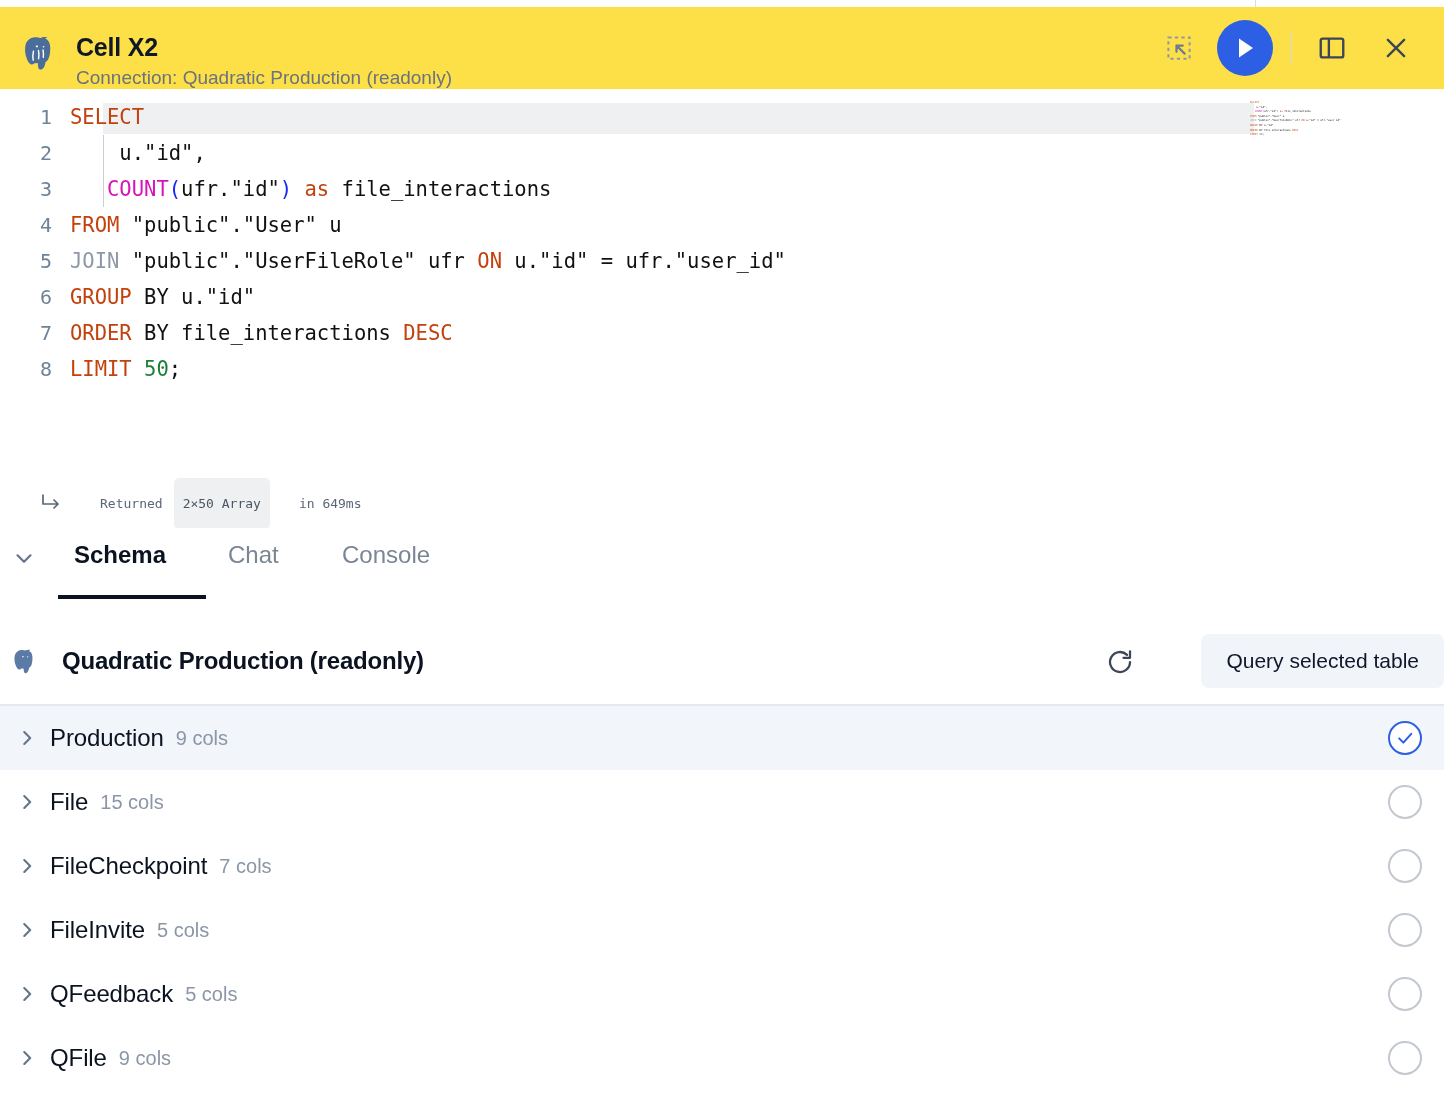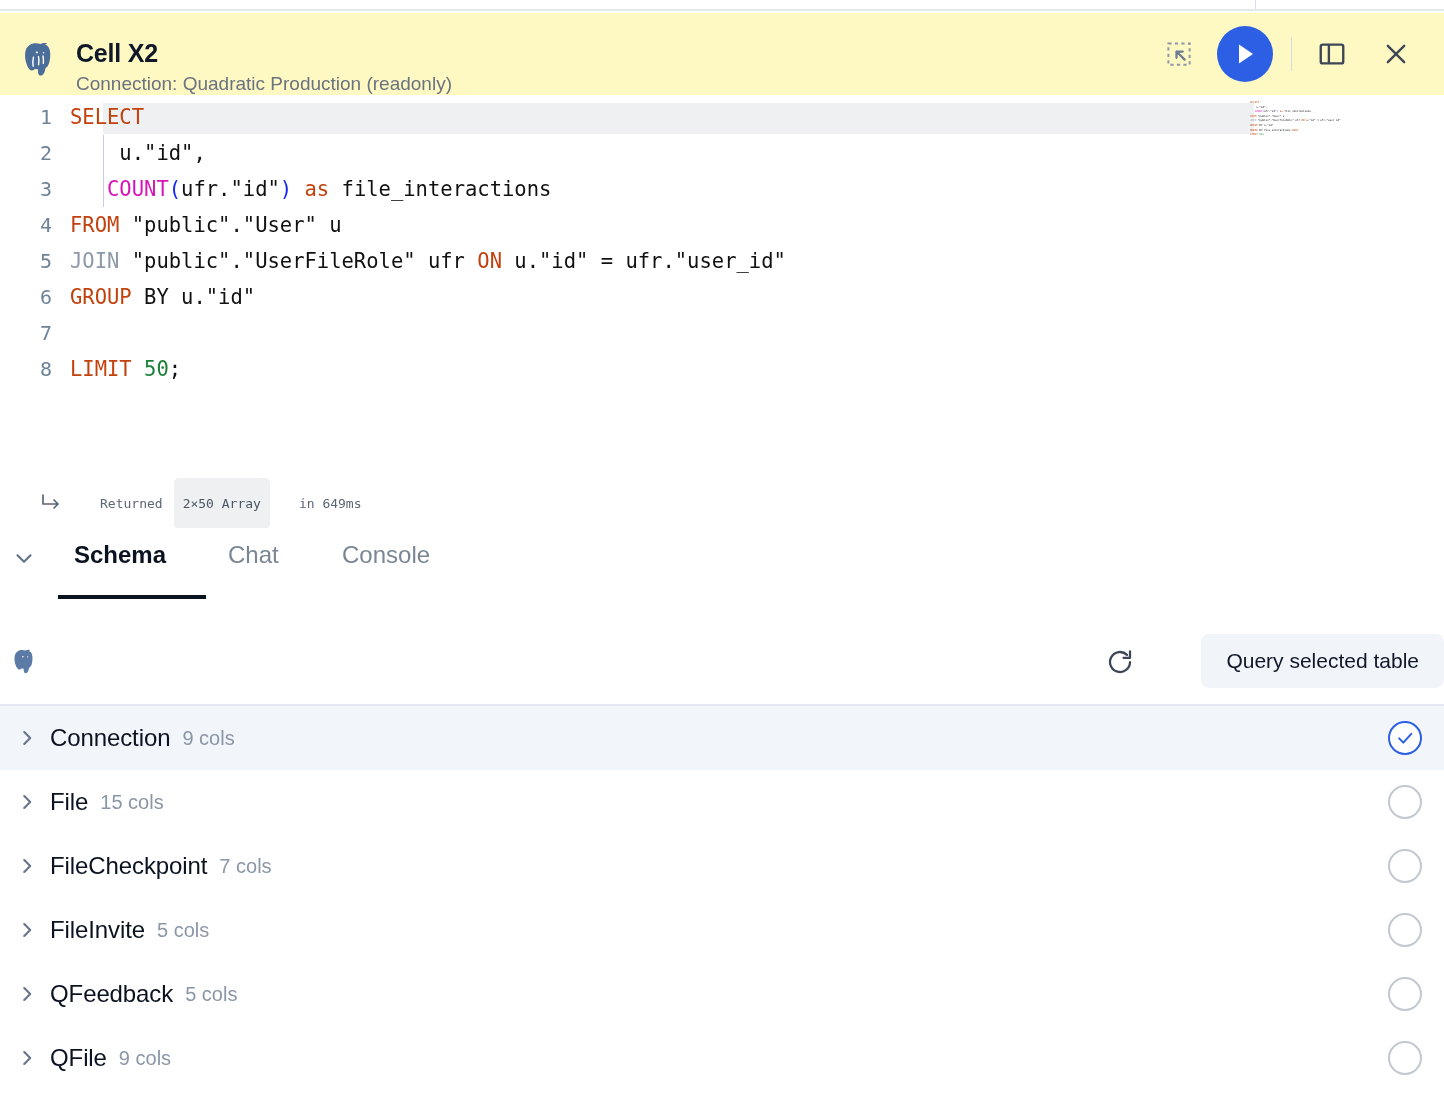--- a/index.html
+++ b/index.html
@@ -17,22 +17,22 @@
     background: #ffffff;
     border-bottom: 2px solid #e3e8f0;
   }
   .top-sliver .vdiv {
     position: absolute; right: 188px; top: 0; width: 1px; height: 9px;
     background: #d8dde6;
   }
 
   
   .cell-header {
-    position: absolute; top: 13px; left: 0; width: 1444px; height: 82px;
-    background: #fef9c3;
+    position: absolute; top: 7px; left: 0; width: 1444px; height: 82px;
+    background: #fde047;
   }
   .pg-logo {
     position: absolute; left: 16px; top: 26px;
     width: 42px; height: 42px;
   }
   .cell-title {
     position: absolute; left: 76px; top: 26px;
     font-size: 25px; font-weight: 700; color: #0f1729; letter-spacing: -0.2px;
   }
   .cell-subtitle {
@@ -252,21 +252,21 @@
 <div class="editor">
   <div class="active-line-bg"></div>
   <div class="indent-guide"></div>
   <div id="code-lines">
       <div class="code-line"><span class="ln">1</span><span class="code-txt"><span class="kw">SELECT</span></span></div>
       <div class="code-line"><span class="ln">2</span><span class="code-txt"><span>    u."id",</span></span></div>
       <div class="code-line"><span class="ln">3</span><span class="code-txt"><span>   </span><span class="fn">COUNT</span><span class="op">(</span><span>ufr."id"</span><span class="op">)</span><span> </span><span class="kw">as</span><span> file_interactions</span></span></div>
       <div class="code-line"><span class="ln">4</span><span class="code-txt"><span class="kw">FROM</span><span> "public"."User" u</span></span></div>
       <div class="code-line"><span class="ln">5</span><span class="code-txt"><span class="kwd">JOIN</span><span> "public"."UserFileRole" ufr </span><span class="kw">ON</span><span> u."id" = ufr."user_id"</span></span></div>
       <div class="code-line"><span class="ln">6</span><span class="code-txt"><span class="kw">GROUP</span><span> BY u."id"</span></span></div>
-      <div class="code-line"><span class="ln">7</span></div>
+      <div class="code-line"><span class="ln">7</span><span class="code-txt"><span class="kw">ORDER</span><span> BY file_interactions </span><span class="kw">DESC</span></span></div>
       <div class="code-line"><span class="ln">8</span><span class="code-txt"><span class="kw">LIMIT</span><span> </span><span class="num">50</span><span>;</span></span></div>
     </div>
   <div class="minimap" id="minimap"><div class="mm-line"><span class="kw">SELECT</span></div><div class="mm-line"><span>    u."id",</span></div><div class="mm-line"><span>   </span><span class="fn">COUNT</span><span class="op">(</span><span>ufr."id"</span><span class="op">)</span><span> </span><span class="kw">as</span><span> file_interactions</span></div><div class="mm-line"><span class="kw">FROM</span><span> "public"."User" u</span></div><div class="mm-line"><span class="kwd">JOIN</span><span> "public"."UserFileRole" ufr </span><span class="kw">ON</span><span> u."id" = ufr."user_id"</span></div><div class="mm-line"><span class="kw">GROUP</span><span> BY u."id"</span></div><div class="mm-line"><span class="kw">ORDER</span><span> BY file_interactions </span><span class="kw">DESC</span></div><div class="mm-line"><span class="kw">LIMIT</span><span> </span><span class="num">50</span><span>;</span></div></div>
 </div>
 
 <div class="returned-row">
   <span class="ret-arrow">
     <svg width="24" height="20" viewBox="0 0 24 20" fill="none" stroke="#5b6676" stroke-width="1.7" stroke-linecap="round" stroke-linejoin="round">
       <path d="M3 3v9h15m0 0-4-4m4 4-4 4"></path>
     </svg>
@@ -290,41 +290,42 @@
   <div class="tab-underline"></div>
 </div>
 
 <div class="conn-bar">
   <span class="conn-logo">
     <svg width="30" height="30" viewBox="0 0 32 32">
       <path fill="#5b7ba6" d="M23.9 3.2c-2.2-.5-4.2 0-5.4.6-1-.3-2-.5-3.1-.5-2.1 0-3.9.5-5.3 1.5C8.3 6 7.3 8 7 10.6c-.3 2.6.1 5.7 1 8.3.5 1.5 1.1 2.8 1.9 3.7.7.9 1.7 1.5 2.7 1.3.7-.1 1.2-.6 1.6-1.1.3.1.7.2 1.1.2.4 0 .8 0 1.2-.1.1.4.2.8.2 1.2.1 1 .1 1.9.4 2.6.2.6.7 1.1 1.4 1.2.8.1 1.6-.3 2.2-1 .7-.8 1.2-2 1.5-3.3.1-.5.2-1 .3-1.5.6-.3 1.2-.7 1.6-1.3.9-1.2 1.4-3 1.7-4.9.3-2 .4-4.1.2-5.8-.2-1.8-.7-3.3-1.6-4.4-.6-.8-1.4-1.3-2.3-1.5z"></path>
       <path fill="#ffffff" d="M15.9 9.6c-.5 0-.9.3-.9.7 0 .4.4.7.9.7s.9-.3.9-.7c0-.4-.4-.7-.9-.7zm5.1.3c-.4 0-.7.3-.7.6s.3.6.7.6.7-.3.7-.6-.3-.6-.7-.6z"></path>
     </svg>
   </span>
+  <div class="conn-name">Quadratic Production (readonly)</div>
 
   <span class="refresh-btn">
     <svg width="30" height="30" viewBox="0 0 24 24" fill="none" stroke="#3c4656" stroke-width="1.8" stroke-linecap="round" stroke-linejoin="round">
       <path d="M20 12a8 8 0 1 1-2.4-5.7"></path>
       <path d="M20 3.4V8.6h-5.2"></path>
     </svg>
   </span>
 
   <button class="query-btn">Query selected table</button>
 </div>
 
 <div class="hdiv" style="top:704px;"></div>
 
 <div class="tbl-list" id="tbl-list">
     <div class="tbl-row selected">
       <span class="row-chev">
         <svg width="22" height="22" viewBox="0 0 24 24" fill="none" stroke="#67748a" stroke-width="2.3" stroke-linecap="round" stroke-linejoin="round">
           <path d="M9 5.5 15.5 12 9 18.5"></path>
         </svg>
       </span>
-      <span class="row-name">Connection</span>
+      <span class="row-name">Production</span>
       <span class="row-cols">9 cols</span>
       <span class="row-radio checked">
         <svg width="20" height="20" viewBox="0 0 24 24" fill="none" stroke="#2c5fe4" stroke-width="2.4" stroke-linecap="round" stroke-linejoin="round">
           <path d="M5 12.5 10 17.5 19.5 7"></path>
         </svg>
       </span>
     </div>
     <div class="tbl-row">
       <span class="row-chev">
         <svg width="22" height="22" viewBox="0 0 24 24" fill="none" stroke="#67748a" stroke-width="2.3" stroke-linecap="round" stroke-linejoin="round">

